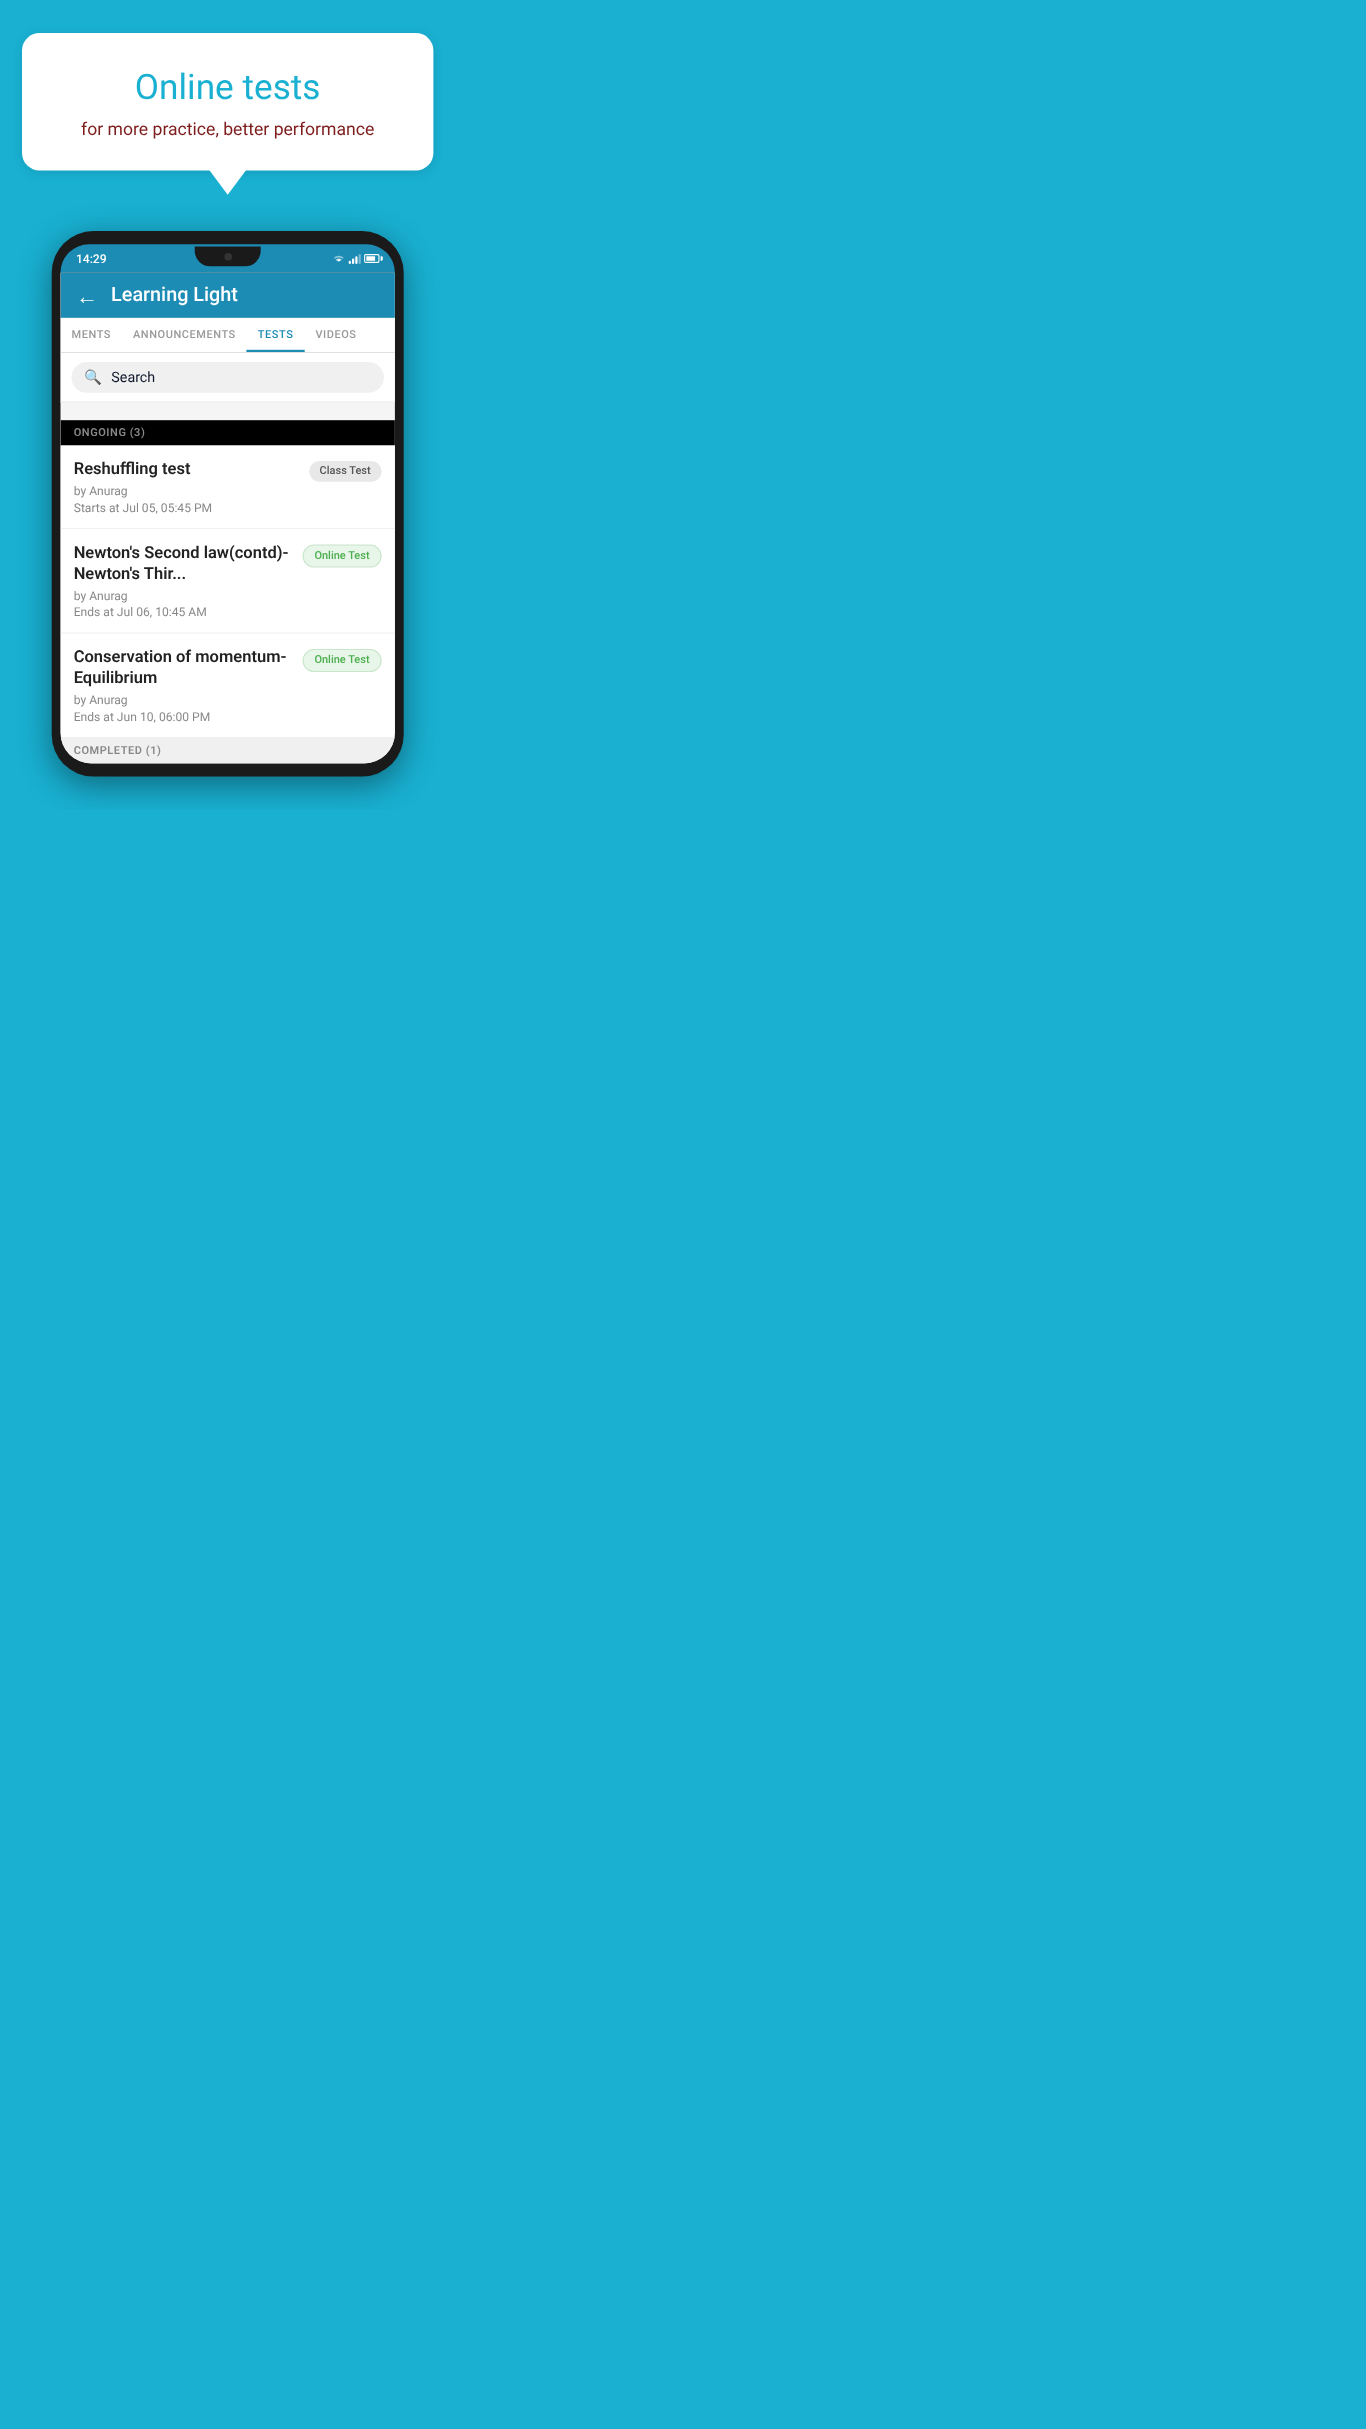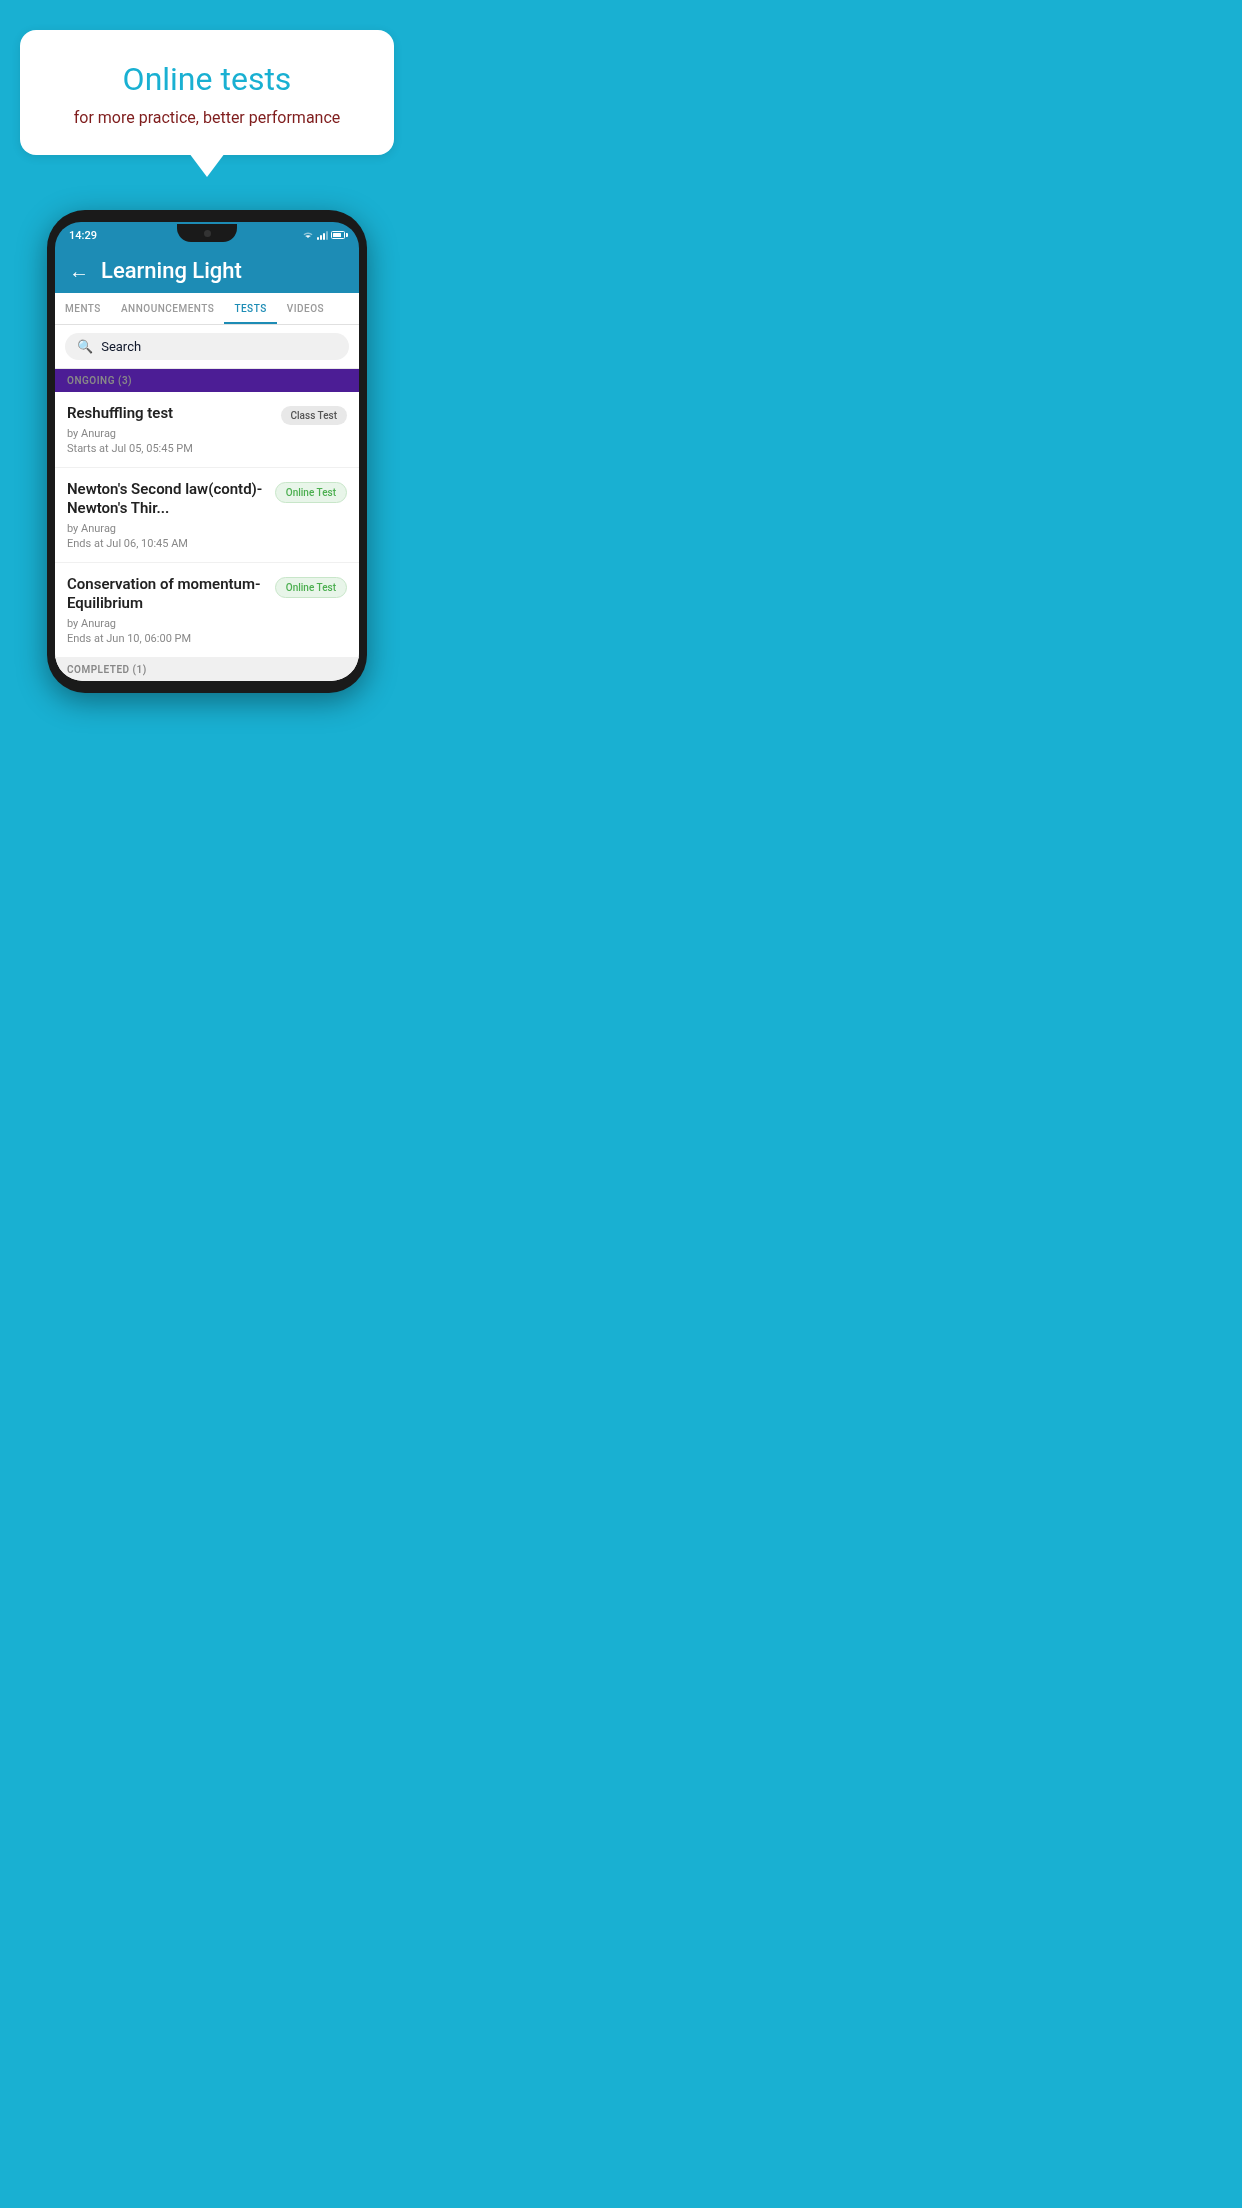--- a/index.html
+++ b/index.html
@@ -178,21 +178,21 @@
     }
 
     .back-arrow {
       color: white;
       font-size: 20px;
       line-height: 1;
     }
 
     .app-title {
       color: white;
-      font-size: 22px;
+      font-size: 18px;
       font-weight: 500;
     }
 
     
     .tabs-bar {
       background: white;
       display: flex;
       border-bottom: 1px solid #e0e0e0;
       overflow-x: auto;
     }
@@ -244,26 +244,27 @@
       font-size: 13px;
     }
 
     .search-placeholder {
       color: #0f172a;
       font-size: 13px;
     }
 
     
     .section-header {
-      background: #4c1d95;
+      background: #000000;
       padding: 6px 12px;
       font-size: 10px;
       font-weight: 600;
       color: #888;
       letter-spacing: 0.5px;
+      margin-top: 16px;
     }
 
     
     .test-list {
       background: white;
     }
 
     .test-item {
       padding: 12px 12px;
       border-bottom: 1px solid #f0f0f0;

